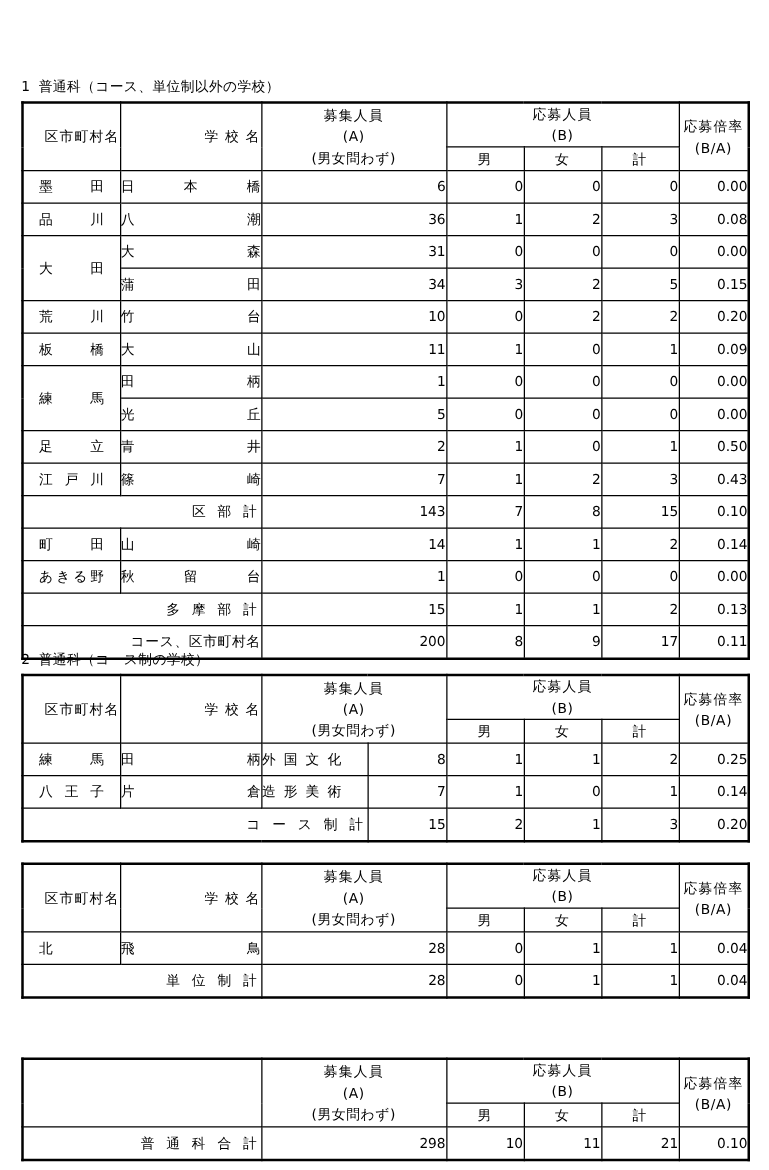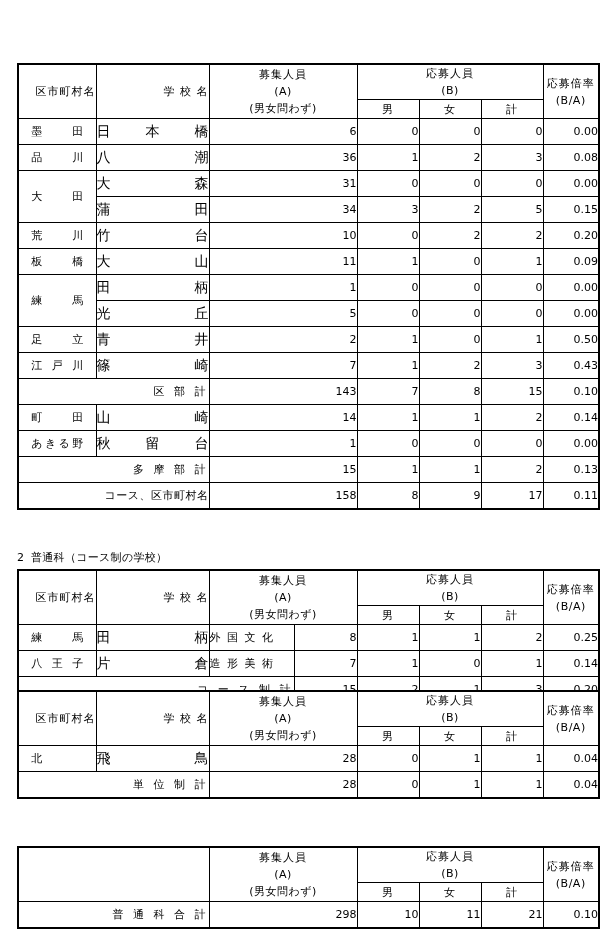--- a/index.html
+++ b/index.html
@@ -88,21 +88,21 @@
   }
 
   .r {
     height: 26px;
     text-align: right;
     padding-right: 5px;
     font-size: 11px;
   }
   .name-cell {
     height: 26px;
-    font-size: 14px;
+    font-size: 11px;
     padding: 0 6px;
     text-align: justify;
     text-align-last: justify;
     letter-spacing: 0px;
   }
   .name-cell span {
     display: block;
     width: 100%;
   }
   .dist-cell {
@@ -149,20 +149,23 @@
     pointer-events: none;
     white-space: nowrap;
   }
 </style>
 </head>
 <body>
 
 <div class="page">
 
   <div class="section" style="top:63px;">
+    <div class="section-title">
+      <span class="num">1</span><span>普通科（コース、単位制以外の学校）</span>
+    </div>
     <table class="grid">
       <colgroup>
         <col style="width:78px">
           <col style="width:113px">
           <col style="width:148px">
         <col style="width:62px">
           <col style="width:62px">
           <col style="width:62px">
           <col style="width:56px">
       </colgroup>
@@ -332,31 +335,31 @@
         <tr>
           <td class="total-cell th-top th-right" colspan="2">多 摩 部 計</td>
           <td class="r th-top">15</td>
           <td class="r th-left th-top">1</td>
           <td class="r th-top">1</td>
           <td class="r th-top">2</td>
           <td class="r th-left th-top">0.13</td>
         </tr>
         <tr>
           <td class="total-cell tight th-top th-right" colspan="2">コース、区市町村名</td>
-          <td class="r th-top">158</td>
+          <td class="r th-top">200</td>
           <td class="r th-left th-top">8</td>
           <td class="r th-top">9</td>
           <td class="r th-top">17</td>
           <td class="r th-left th-top">0.11</td>
         </tr>
       </tbody>
     </table>
   </div>
 
-  <div class="section" style="top:551px;">
+  <div class="section" style="top:521px;">
     <div class="section-title">
       <span class="num">2</span><span>普通科（コース制の学校）</span>
     </div>
     <table class="grid">
       <colgroup>
         <col style="width:78px">
           <col style="width:113px">
           <col style="width:85px">
           <col style="width:63px">
         <col style="width:62px">

